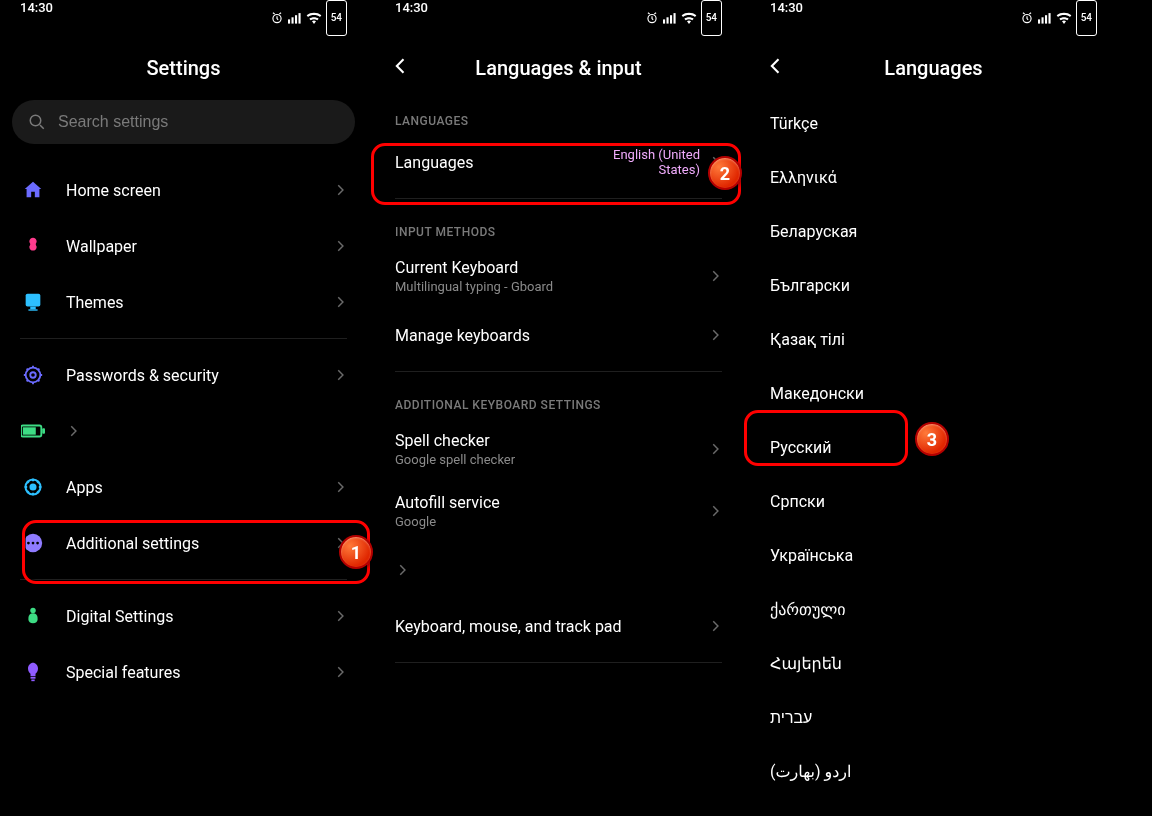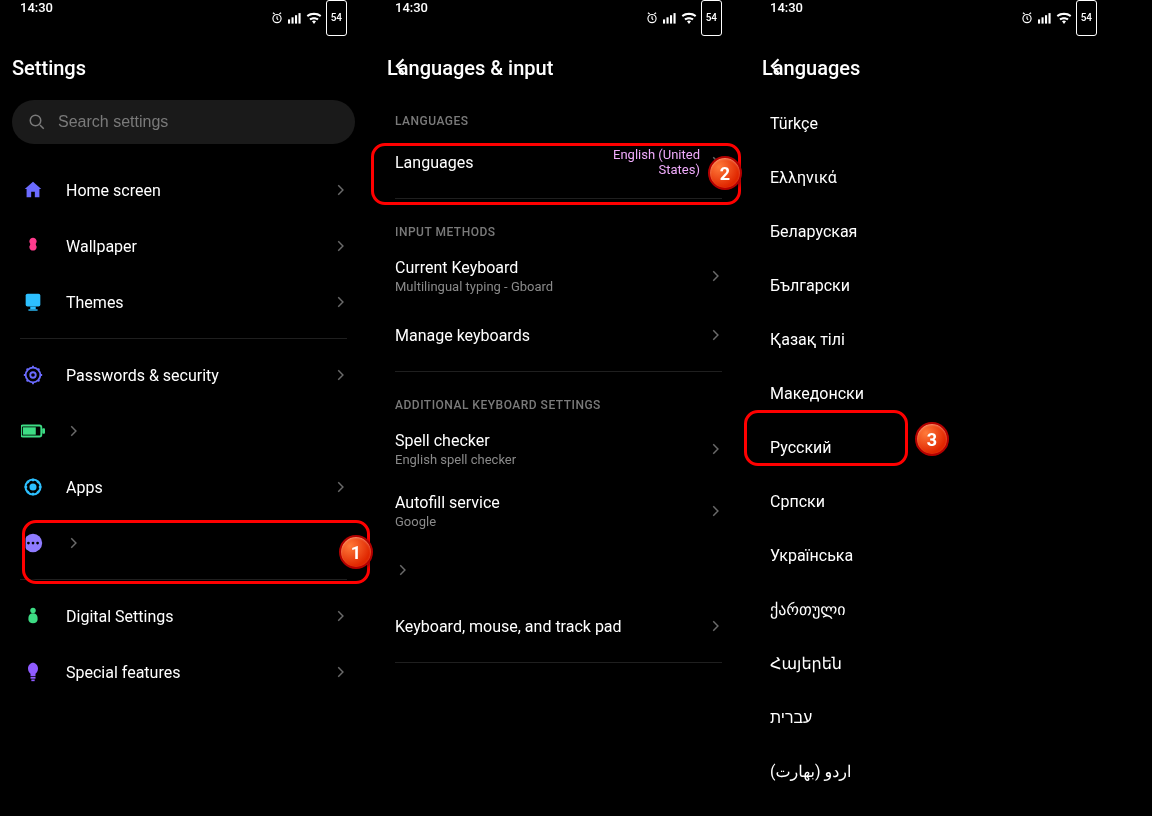--- a/index.html
+++ b/index.html
@@ -35,21 +35,21 @@
   .status-right { display: flex; align-items: center; gap: 4px; }
   .status-right svg { flex-shrink: 0; }
   .batt-box {
     border: 1px solid #fff; border-radius: 3px;
     padding: 11px 4px; font-size: 10px; line-height: 12px;
   }
 
   .header {
     display: flex;
     align-items: center;
-    justify-content: flex-start;
+    justify-content: center;
     height: 56px;
     position: relative;
   }
   .header .back {
     position: absolute;
     left: 4px;
     top: 50%;
     transform: translateY(-50%);
     cursor: pointer;
   }
@@ -270,20 +270,23 @@
       </div>
       <div class="row">
         <span class="icon">
           <svg width="22" height="22" viewBox="0 0 24 24" fill="#8f7bff">
             <circle cx="12" cy="12" r="10"></circle>
             <circle cx="7" cy="12" r="1.5" fill="#000"></circle>
             <circle cx="12" cy="12" r="1.5" fill="#000"></circle>
             <circle cx="17" cy="12" r="1.5" fill="#000"></circle>
           </svg>
         </span>
+      <div class="text-col">
+          <div class="label">Additional settings</div>
+        </div>
       <svg class="chevron" width="14" height="14" viewBox="0 0 24 24" fill="none" stroke="#6a6a6a" stroke-width="2.5">
           <path d="M9 4l8 8-8 8"></path>
         </svg>
       </div>
       <div class="divider"></div>
       <div class="row">
         <span class="icon">
           <svg width="22" height="22" viewBox="0 0 24 24" fill="#3ddc84">
             <circle cx="12" cy="6" r="3"></circle>
             <path d="M12 9c-3 0-5 2-5 5v2c0 2 2 4 5 4s5-2 5-4v-2c0-3-2-5-5-5z"></path>
@@ -376,21 +379,21 @@
         </div>
         <svg class="chevron" width="14" height="14" viewBox="0 0 24 24" fill="none" stroke="#6a6a6a" stroke-width="2.5">
           <path d="M9 4l8 8-8 8"></path>
         </svg>
       </div>
       <div class="divider"></div>
       <div class="section-label">ADDITIONAL KEYBOARD SETTINGS</div>
       <div class="row tall">
         <div class="text-col">
           <div class="label">Spell checker</div>
-          <div class="sub">English spell checker</div>
+          <div class="sub">Google spell checker</div>
         </div>
         <svg class="chevron" width="14" height="14" viewBox="0 0 24 24" fill="none" stroke="#6a6a6a" stroke-width="2.5">
           <path d="M9 4l8 8-8 8"></path>
         </svg>
       </div>
       <div class="row tall">
         <div class="text-col">
           <div class="label">Autofill service</div>
           <div class="sub">Google</div>
         </div>

